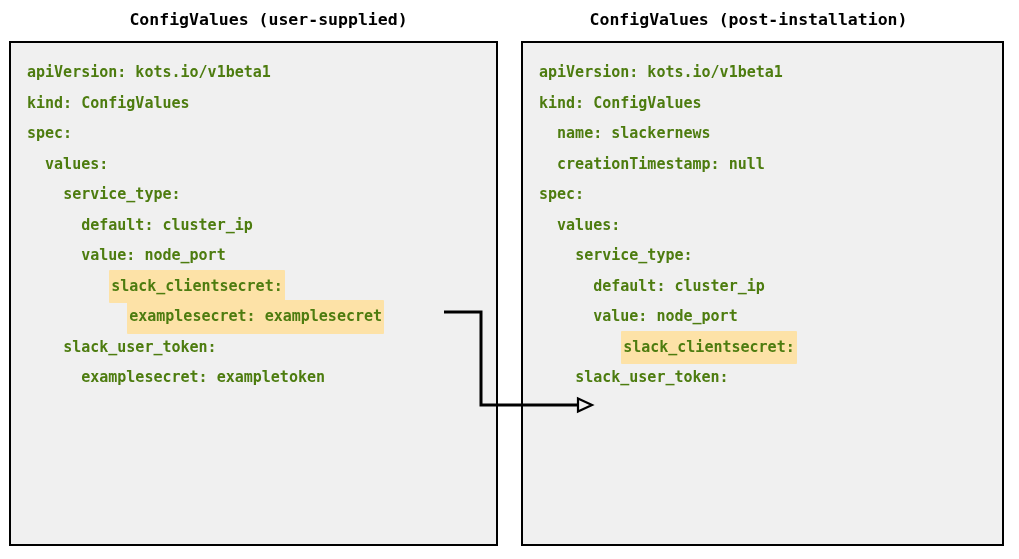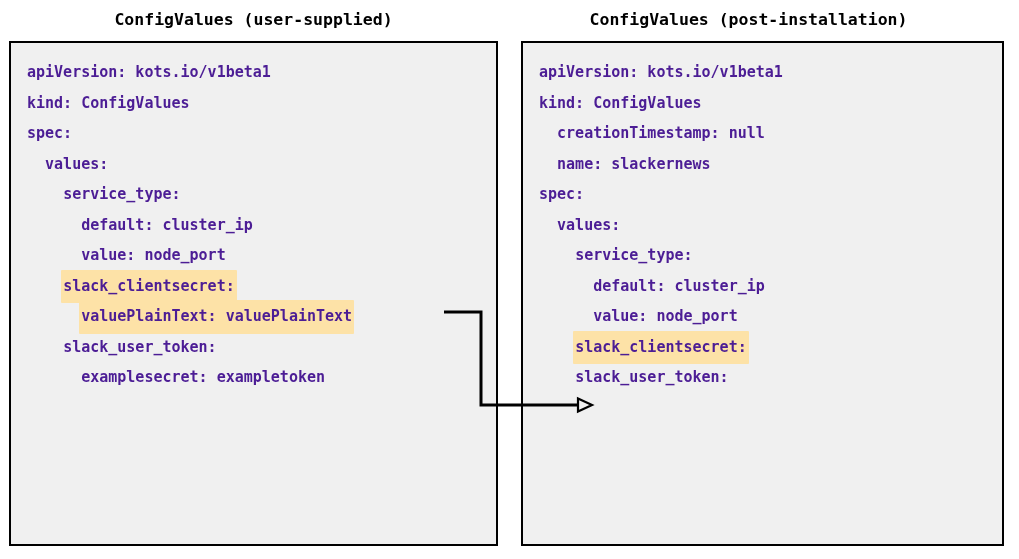--- a/index.html
+++ b/index.html
@@ -25,21 +25,21 @@
     font-family: "DejaVu Sans Mono", "Liberation Mono", monospace;
     font-size: 16.5px;
     font-weight: bold;
     color: #000000;
     letter-spacing: 0px;
     white-space: pre;
     text-align: center;
     top: 9px;
     line-height: 22px;
   }
-  #title-left  { left: 9px;  width: 489px; }
+  #title-left  { left: 24px;  width: 489px; }
   #title-right { left: 507px; width: 483px; }
 
   
   .panel {
     position: absolute;
     top: 41px;
     height: 505px;
     box-sizing: border-box;
     background: #f0f0f0;
     border: 2px solid #000000;
@@ -48,35 +48,36 @@
   #panel-right { left: 521px; width: 483px; }
 
   .yaml-block {
     position: absolute;
     top: 13px;
     left: 14px;
     right: 4px;
     font-family: "DejaVu Sans Mono", "Liberation Mono", monospace;
     font-size: 15px;
     font-weight: bold;
-    color: #4c1d95;
+    color: #4d7c0f;
     line-height: 30.5px;
   }
   .yaml-line {
     white-space: pre;
     height: 30.5px;
     display: block;
   }
   .yaml-line > span.txt {
     display: inline-block;
     padding: 1px 2px 2px 2px;
     border-radius: 1px;
   }
   .yaml-line.hl > span.txt {
     background: #fde2a7;
+    margin-left: 48px;
   }
 
   
   #connector {
     position: absolute;
     left: 0;
     top: 0;
     width: 1019px;
     height: 559px;
     pointer-events: none;
@@ -94,32 +95,32 @@
   <div class="panel" id="panel-left">
     <div class="yaml-block" id="yaml-left">
         <div class="yaml-line"><span class="txt">apiVersion: kots.io/v1beta1</span></div>
         <div class="yaml-line"><span class="txt">kind: ConfigValues</span></div>
         <div class="yaml-line"><span class="txt">spec:</span></div>
         <div class="yaml-line">&nbsp;&nbsp;<span class="txt">values:</span></div>
         <div class="yaml-line">&nbsp;&nbsp;&nbsp;&nbsp;<span class="txt">service_type:</span></div>
         <div class="yaml-line">&nbsp;&nbsp;&nbsp;&nbsp;&nbsp;&nbsp;<span class="txt">default: cluster_ip</span></div>
         <div class="yaml-line">&nbsp;&nbsp;&nbsp;&nbsp;&nbsp;&nbsp;<span class="txt">value: node_port</span></div>
         <div class="yaml-line hl">&nbsp;&nbsp;&nbsp;&nbsp;<span class="txt">slack_clientsecret:</span></div>
-        <div class="yaml-line hl">&nbsp;&nbsp;&nbsp;&nbsp;&nbsp;&nbsp;<span class="txt">valuePlainText: valuePlainText</span></div>
+        <div class="yaml-line hl">&nbsp;&nbsp;&nbsp;&nbsp;&nbsp;&nbsp;<span class="txt">examplesecret: examplesecret</span></div>
         <div class="yaml-line">&nbsp;&nbsp;&nbsp;&nbsp;<span class="txt">slack_user_token:</span></div>
         <div class="yaml-line">&nbsp;&nbsp;&nbsp;&nbsp;&nbsp;&nbsp;<span class="txt">examplesecret: exampletoken</span></div>
       </div>
   </div>
 
   <div class="panel" id="panel-right">
     <div class="yaml-block" id="yaml-right">
         <div class="yaml-line"><span class="txt">apiVersion: kots.io/v1beta1</span></div>
         <div class="yaml-line"><span class="txt">kind: ConfigValues</span></div>
+        <div class="yaml-line">&nbsp;&nbsp;<span class="txt">name: slackernews</span></div>
         <div class="yaml-line">&nbsp;&nbsp;<span class="txt">creationTimestamp: null</span></div>
-        <div class="yaml-line">&nbsp;&nbsp;<span class="txt">name: slackernews</span></div>
         <div class="yaml-line"><span class="txt">spec:</span></div>
         <div class="yaml-line">&nbsp;&nbsp;<span class="txt">values:</span></div>
         <div class="yaml-line">&nbsp;&nbsp;&nbsp;&nbsp;<span class="txt">service_type:</span></div>
         <div class="yaml-line">&nbsp;&nbsp;&nbsp;&nbsp;&nbsp;&nbsp;<span class="txt">default: cluster_ip</span></div>
         <div class="yaml-line">&nbsp;&nbsp;&nbsp;&nbsp;&nbsp;&nbsp;<span class="txt">value: node_port</span></div>
         <div class="yaml-line hl">&nbsp;&nbsp;&nbsp;&nbsp;<span class="txt">slack_clientsecret:</span></div>
         <div class="yaml-line">&nbsp;&nbsp;&nbsp;&nbsp;<span class="txt">slack_user_token:</span></div>
       </div>
   </div>
 

